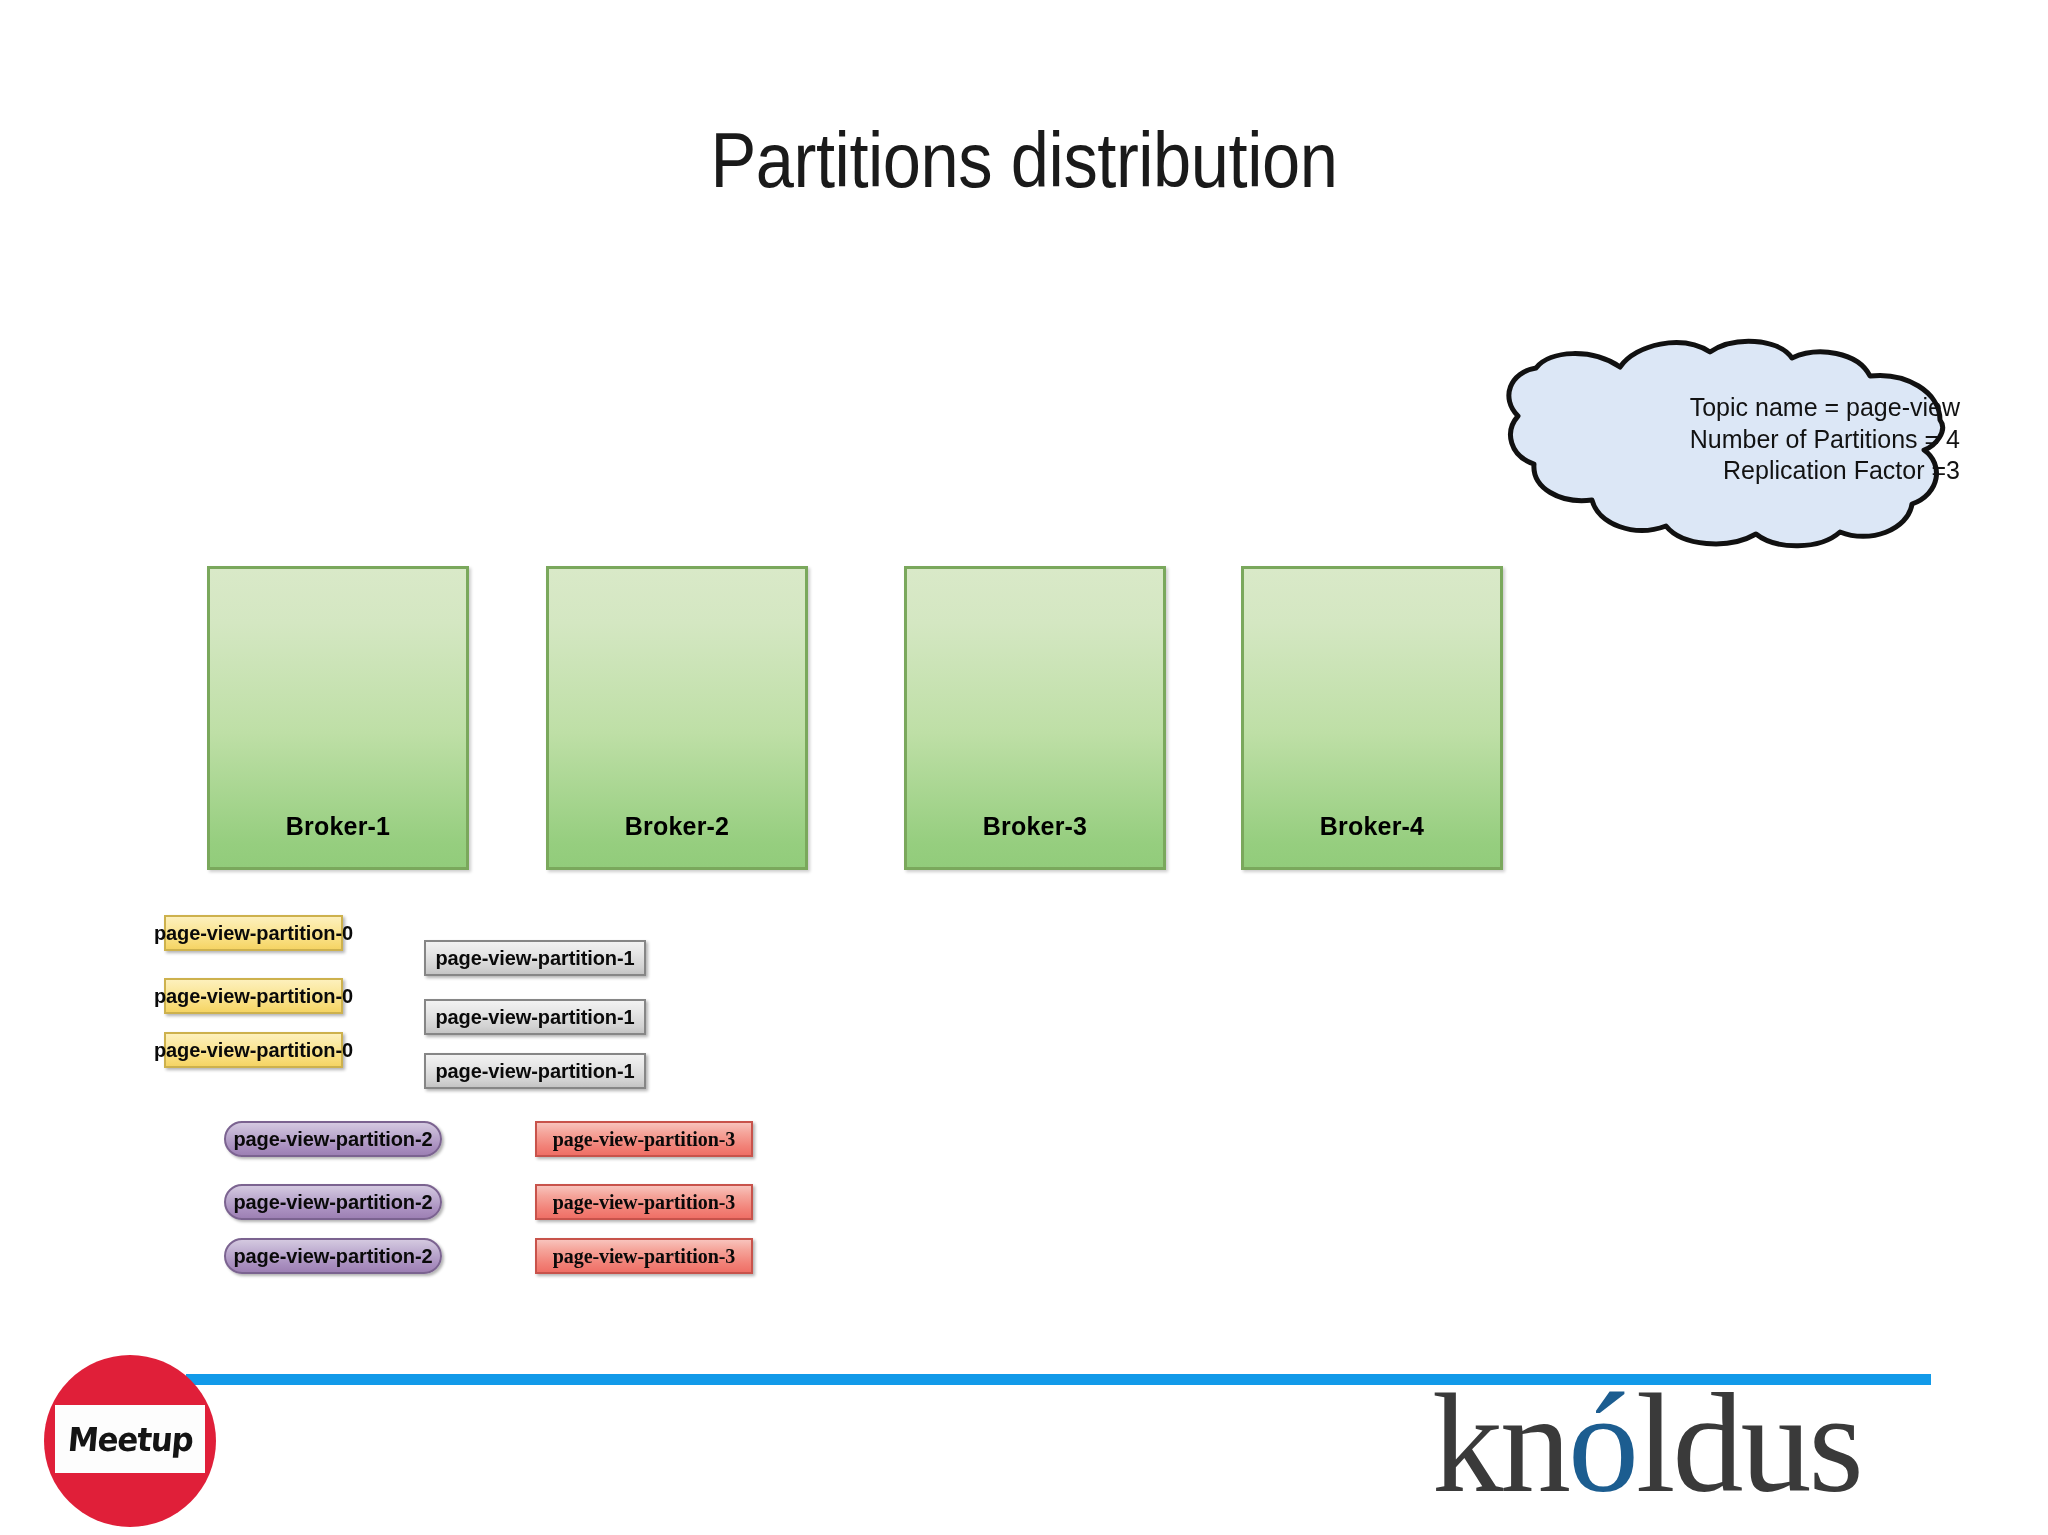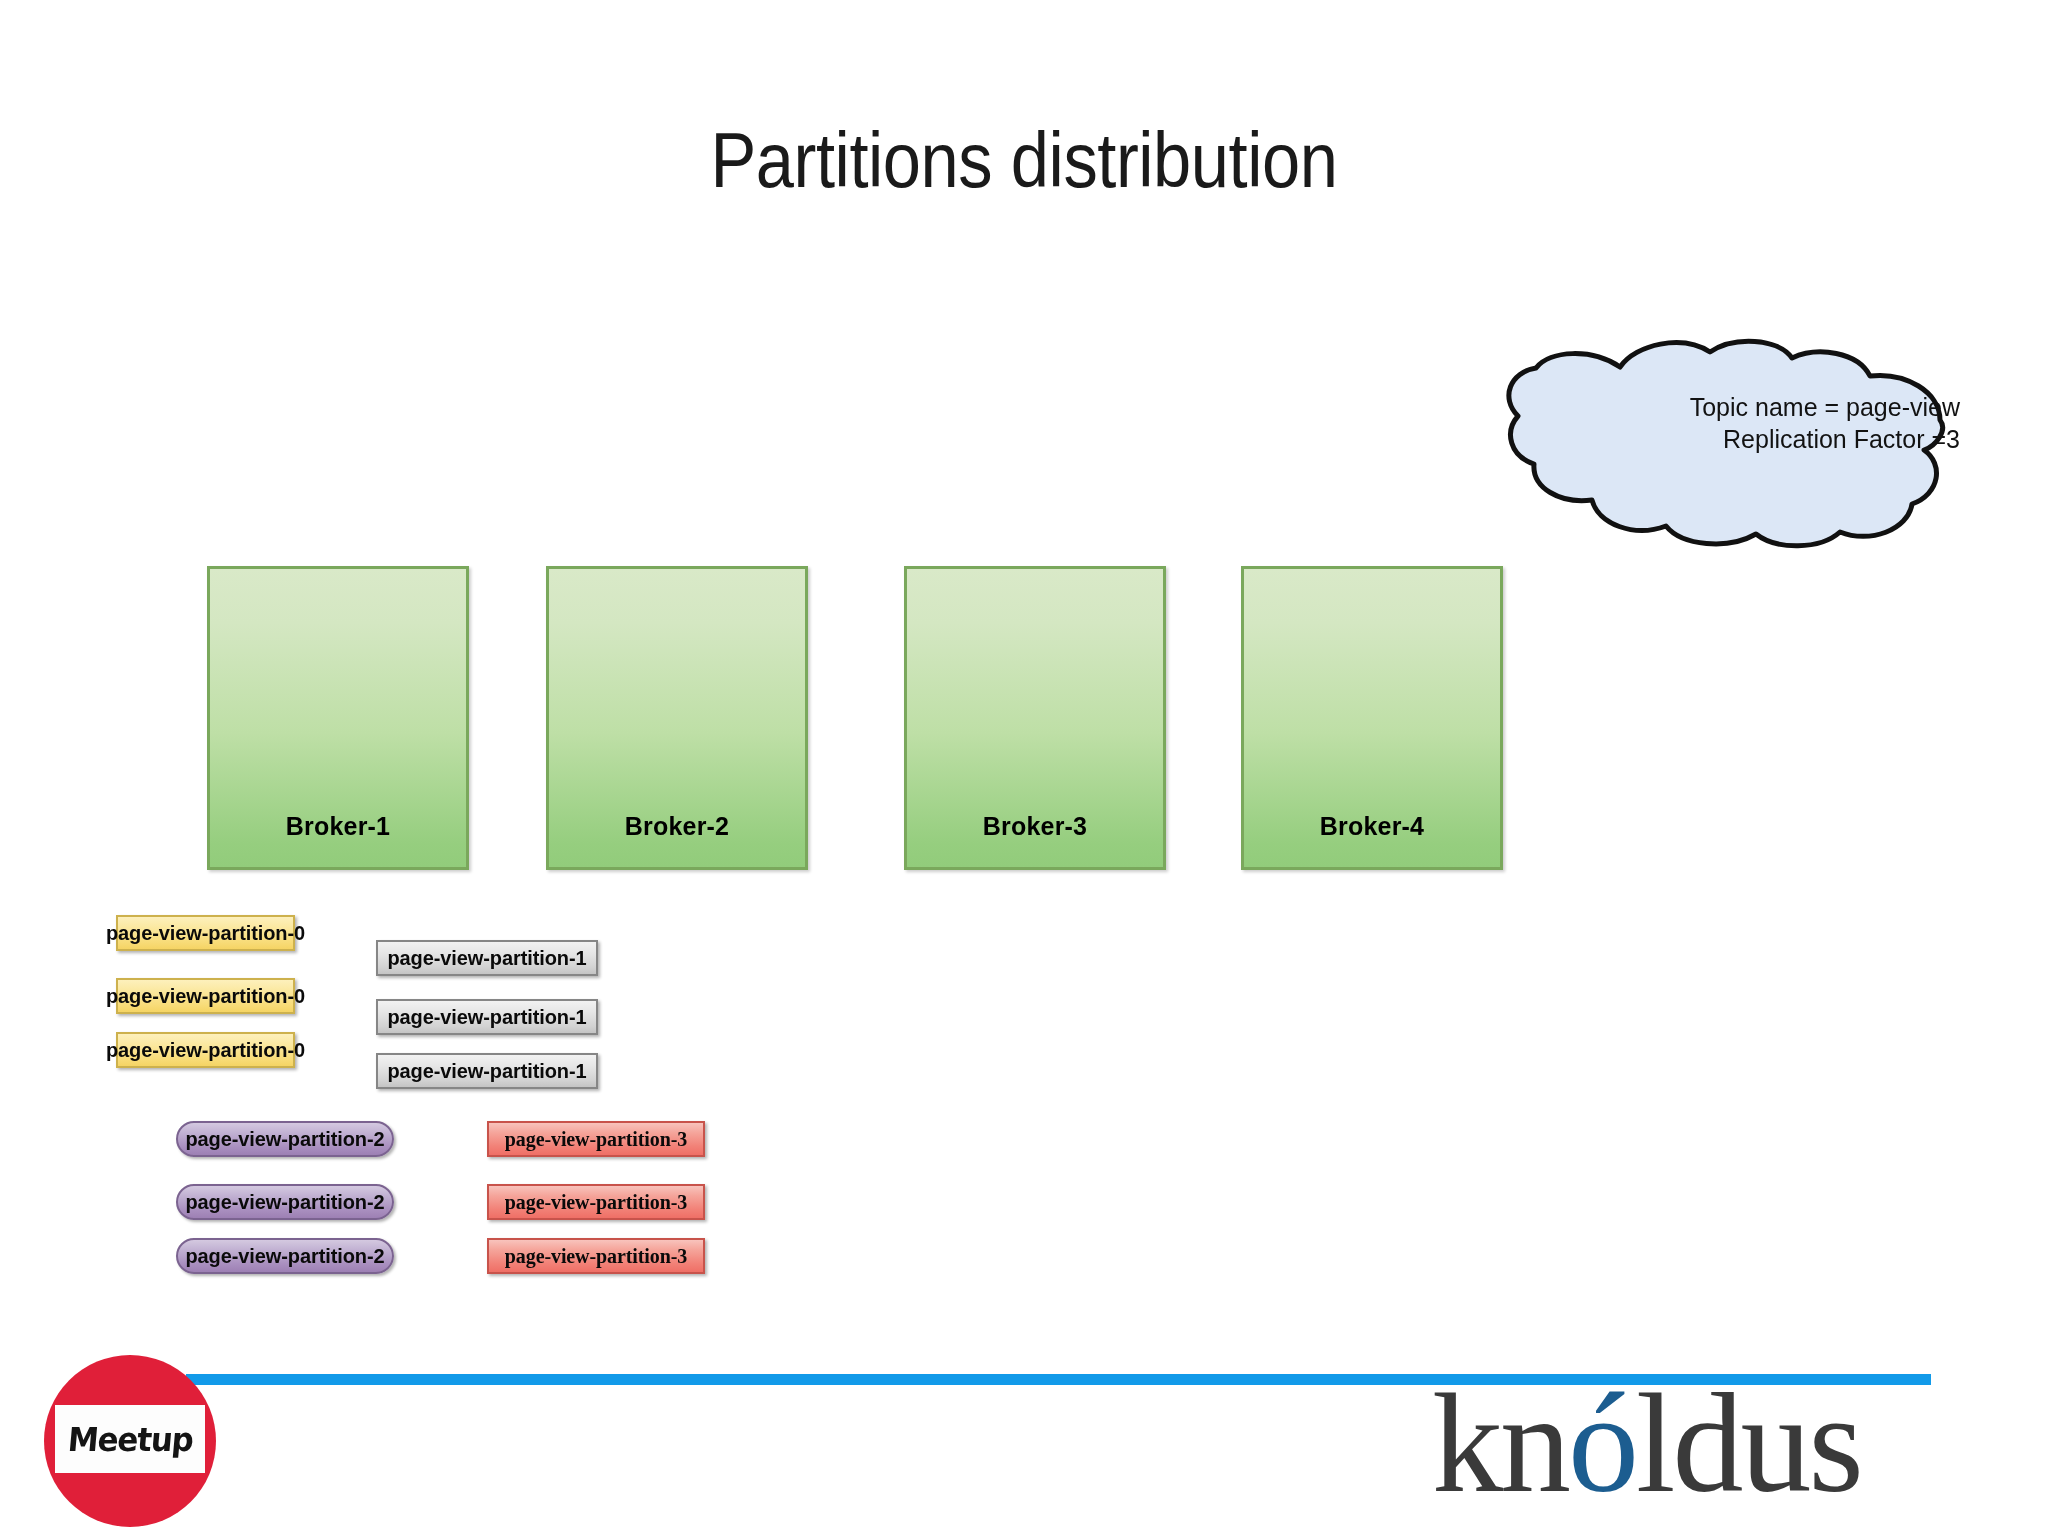--- a/index.html
+++ b/index.html
@@ -94,20 +94,21 @@
     display: flex;
     align-items: center;
     justify-content: center;
     font-family: "Liberation Sans", sans-serif;
     font-size: 20px;
     font-weight: bold;
     color: #0a0a0a;
     letter-spacing: -0.1px;
     white-space: nowrap;
     box-shadow: 2px 2px 3px rgba(0,0,0,0.30);
+    margin-left: 48px;
   }
   .chip.p0 {
     background: linear-gradient(to bottom, #fdf0bc 0%, #fbe89f 35%, #f8dc79 78%, #f5d464 100%);
     border-color: #cdb14d;
     width: 179px;
     left: 116px;
   }
   .chip.p1 {
     background: linear-gradient(to bottom, #f2f2f2 0%, #e6e6e6 35%, #d2d2d2 80%, #c4c4c4 100%);
     border-color: #868686;
@@ -219,20 +220,21 @@
              C332 212, 288 212, 268 196
              C240 212, 194 208, 178 188
              C146 200, 110 186, 104 162
              C72 166, 44 150, 46 126
              C22 118, 16 94, 30 78
              C12 60, 22 34, 48 30
              C62 12, 104 10, 132 29 Z" fill="#dce7f6" stroke="#111111" stroke-width="5" stroke-linejoin="round"></path>
   </svg>
   <div class="cloud-text">
     <div>Topic name = page-view</div>
+    <div>Number of Partitions = 4</div>
     <div>Replication Factor =3</div>
   </div>
 </div>
 
 <div class="broker" id="broker-0">
   <div class="broker-label">Broker-1</div>
 </div>
 <div class="broker" id="broker-1">
   <div class="broker-label">Broker-2</div>
 </div>

